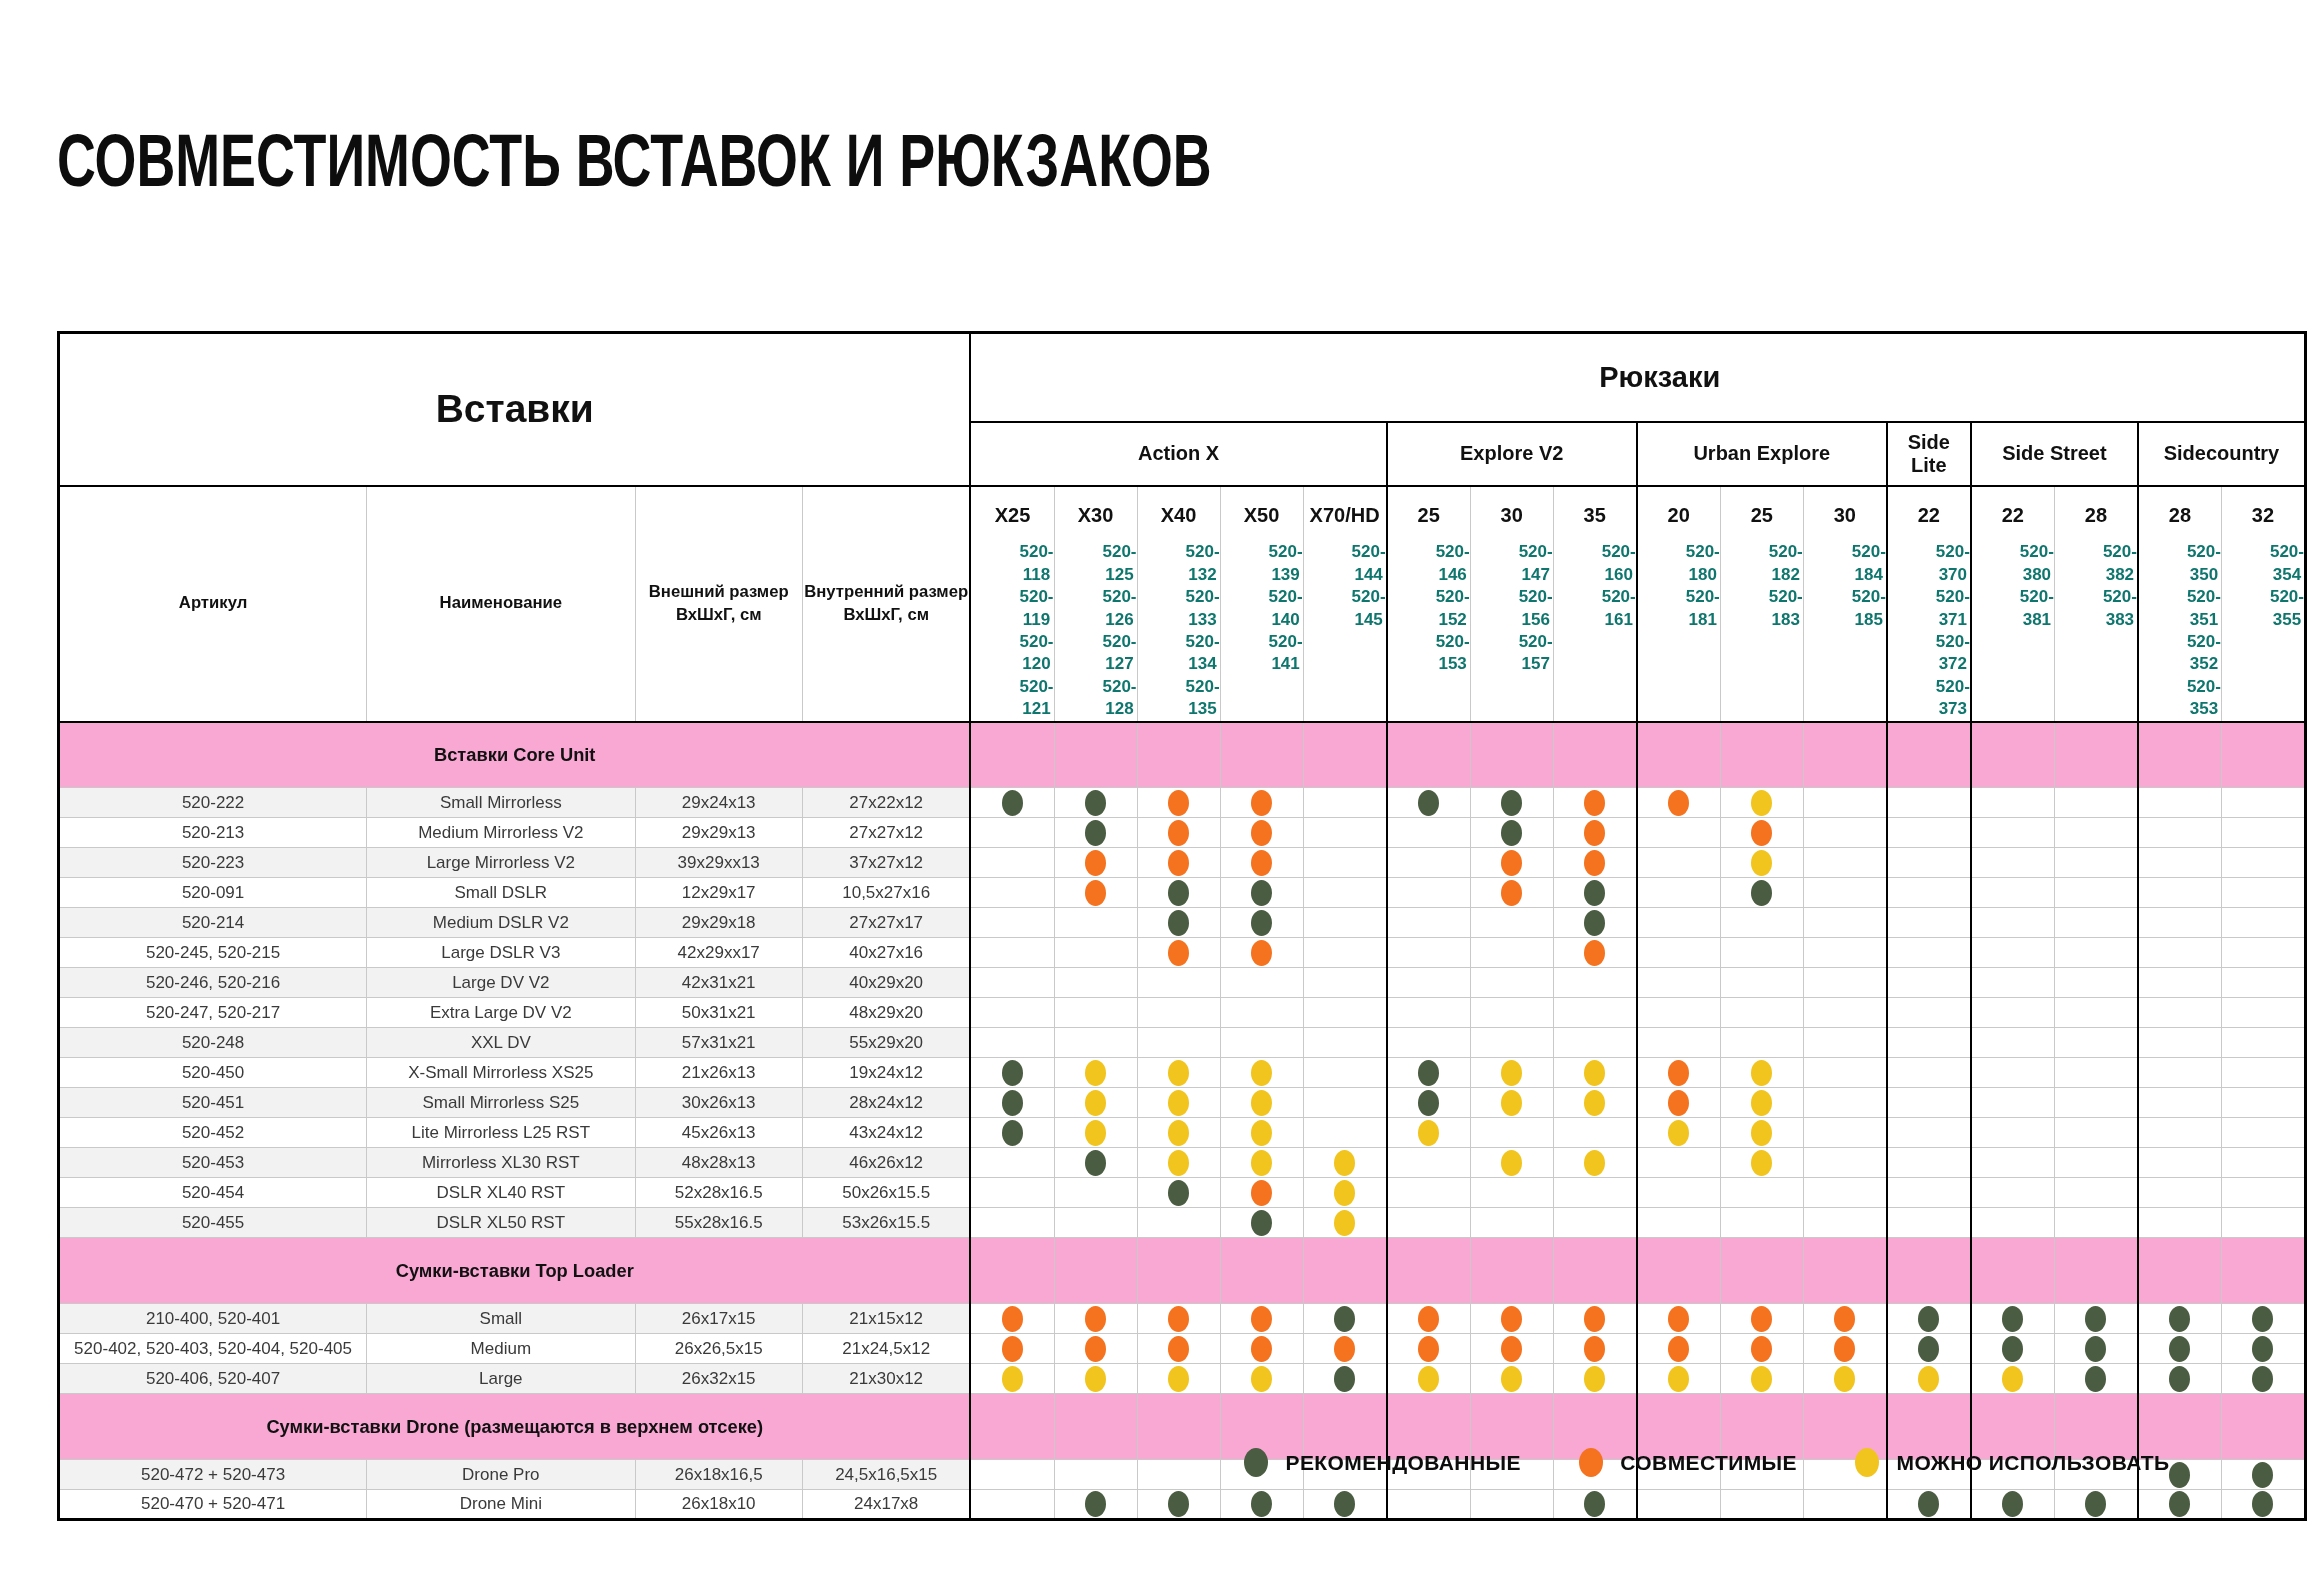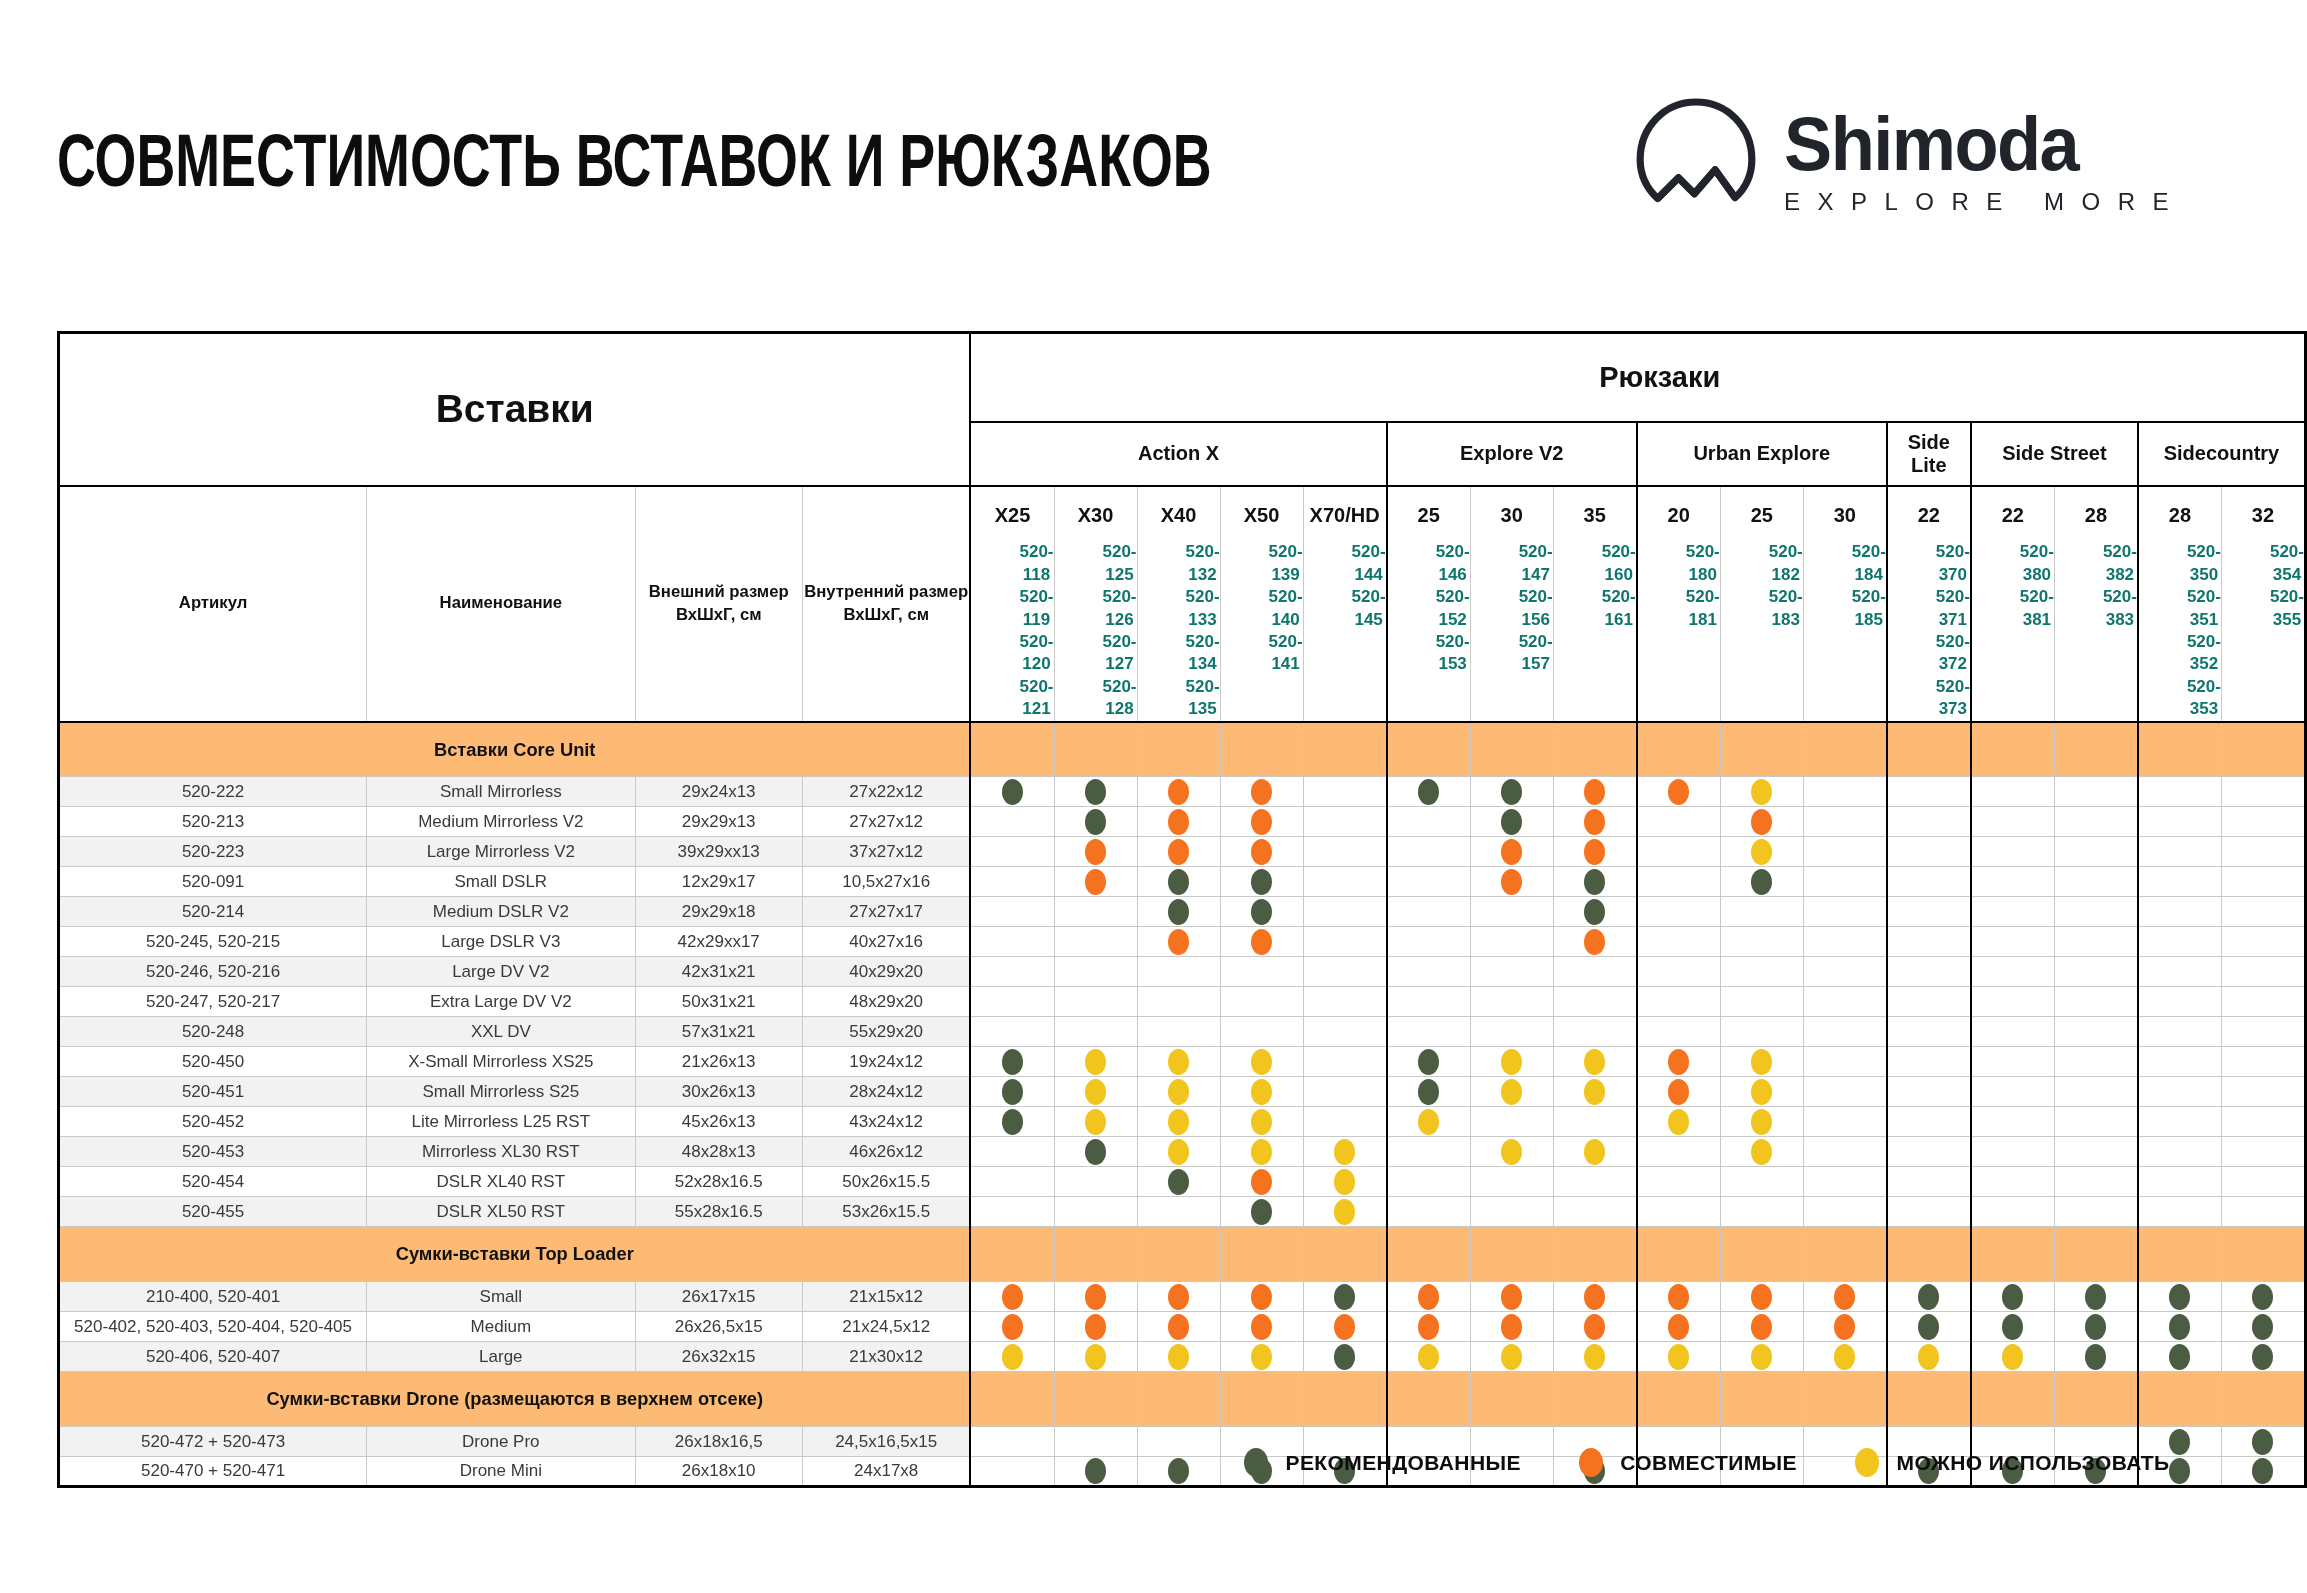--- a/index.html
+++ b/index.html
@@ -32,21 +32,21 @@
   .compat tr.hr3 th{ border-bottom:2.4px solid #000; }
   th.inserts-big{ font-size:39px; font-weight:bold; border-right:2.4px solid #000 !important;
                   border-bottom:2.4px solid #000 !important; background:#fff; }
   th.backpacks-big{ font-size:29px; font-weight:bold; background:#fff;padding-left:44px; }
   th.grp{ font-size:20px; font-weight:bold; padding:8px 3.2px; background:#fff; }
   th.left-head{ font-size:16.7px; font-weight:bold; white-space:pre-line; line-height:1.35; background:#fff;}
   th.colhead{ vertical-align:top; padding-top:17.5px; background:#fff; }
   .size-label{ font-size:20px; font-weight:bold; margin-bottom:14.3px; }
   .articles{ font-size:17px; color:#0f766e; white-space:pre-line; line-height:1.32;margin-left:48px; }
 
-  tr.section td{ font-size:18.3px; font-weight:bold; height:55px; background:#fdba74; }
+  tr.section td{ font-size:18.3px; font-weight:bold; height:66px; background:#f9a8d4; }
   tr.section td.sec-title{ border-left:0.8px solid #c9c9c9; }
 
   tr.data-row td{ height:30px; font-size:17px; color:#3a3a3a; }
   tr.data-row.stripe td.lc{ background:#f2f2f2; }
   tr.data-row td.lc{ background:#ffffff; }
 
   .dot{ display:inline-block; width:21px; height:26px; border-radius:50%; vertical-align:middle; }
   .dot.R{ background:#4a5c41; }
   .dot.C{ background:#f5721f; }
   .dot.U{ background:#f1c51e; }
@@ -57,32 +57,20 @@
   .legend-dot{ width:24px; height:29px; border-radius:50%; }
   .legend-label{ font-size:21px; font-weight:bold; letter-spacing:0.4px; color:#0d0d0d; }
 </style>
 </head>
 <body>
 
 <div class="canvas">
 
   <div class="page-title">СОВМЕСТИМОСТЬ ВСТАВОК И РЮКЗАКОВ</div>
 
-  <div class="logo">
-    <span class="logo-icon">
-      <svg width="134" height="134" viewBox="0 0 168 168" fill="none">
-        <path d="M84 10 C44 10 14 42 14 82 C14 103 23 119 36 131 L62 105 L82 125 L108 95 L133 130 C146 118 154 103 154 82 C154 42 124 10 84 10 Z" stroke="#21242a" stroke-width="9" fill="none" stroke-linejoin="round"></path>
-        <path d="M36 131 L62 105 L82 125 L108 95 L133 130" stroke="#21242a" stroke-width="9" fill="none" stroke-linejoin="round"></path>
-      </svg>
-    </span>
-    <span class="logo-text">
-      <span class="logo-brand">Shimoda</span>
-      <span class="logo-tagline">EXPLORE MORE</span>
-    </span>
-  </div>
 
   <table class="compat">
       <colgroup>
         <col style="width: 319px;">
         <col style="width: 275px;">
         <col style="width: 171px;">
         <col style="width: 171px;">
         <col style="width: 80px;">
         <col style="width: 80px;">
         <col style="width: 80px;">

